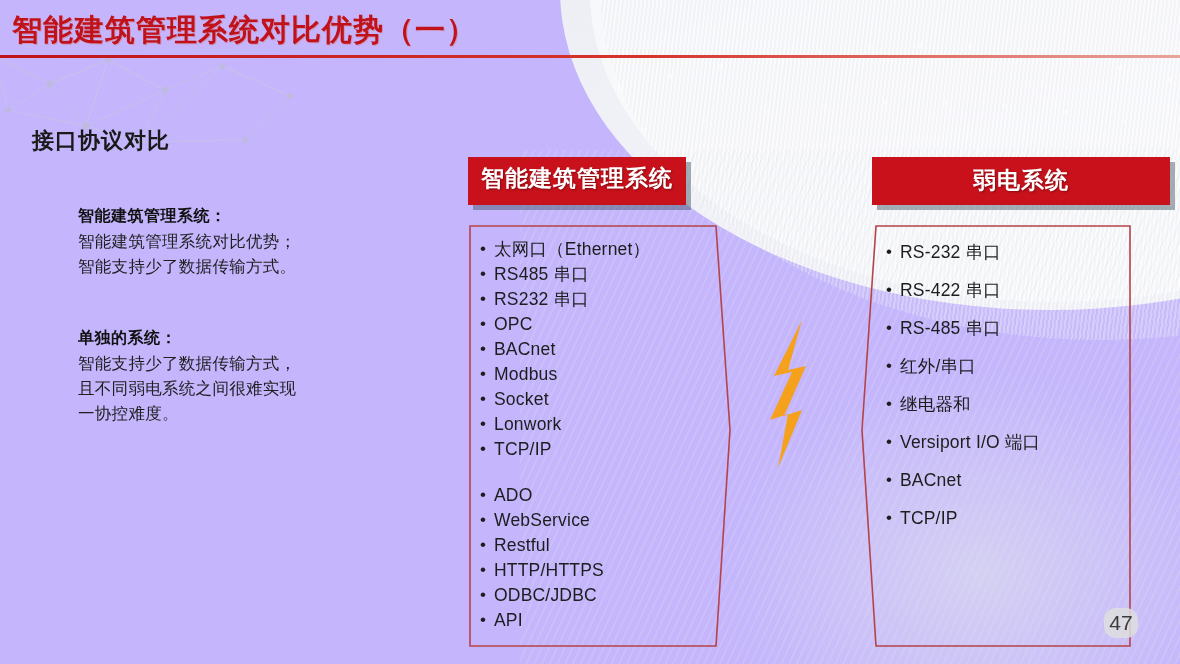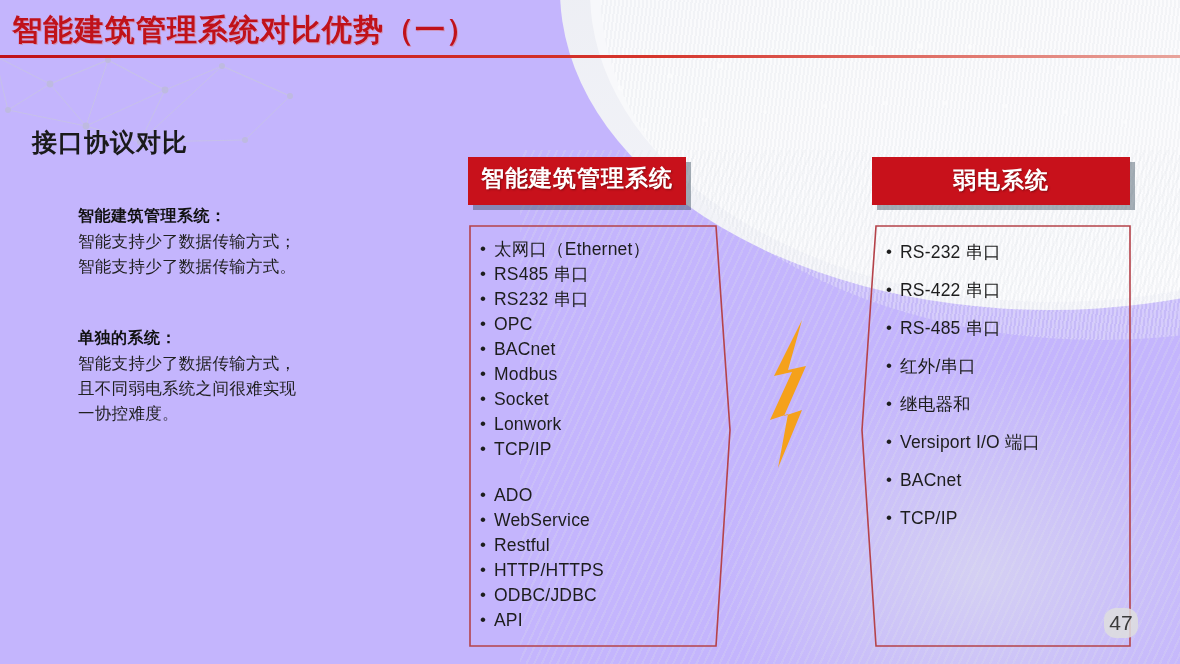--- a/index.html
+++ b/index.html
@@ -50,42 +50,42 @@
     text-shadow:1px 1px 0 rgba(230,90,60,.35);
   }
   .title-rule{
     position:absolute;left:0px;top:55px;width:1180px;height:3px;
     background:linear-gradient(90deg,#c0121a 0%,#d6352c 55%,#e8a49c 100%);
   }
 
   
   .section-heading{
     position:absolute;left:32px;top:126px;
-    font-size:25px;font-weight:bold;color:#1a1a1a;letter-spacing:1px;
+    font-size:22px;font-weight:bold;color:#1a1a1a;letter-spacing:1px;
   }
   .para{position:absolute;left:78px;color:#2b2b2b;}
   .para .lead{font-size:16px;font-weight:bold;color:#111;display:block;margin-bottom:2px;letter-spacing:.5px;}
   .para .body-line{font-size:16.5px;line-height:25px;display:block;color:#1f1f1f;letter-spacing:.3px;}
   #para-1{top:206px;}
   #para-2{top:328px;}
 
   
   .panel{position:absolute;}
   .cap{
     position:absolute;background:#c8111b;color:#ffffff;
     font-weight:bold;font-size:23px;letter-spacing:1px;
     display:flex;align-items:flex-start;justify-content:center;
     box-shadow:5px 5px 0 rgba(60,80,96,.45);
     text-shadow:1px 1px 2px rgba(0,0,0,.35);
     overflow:visible;
   }
   .cap-inner{padding-top:8px;line-height:31px;text-align:center;}
   #cap-left{left:468px;top:157px;width:218px;height:48px;font-family:Liberation Mono, monospace;}
   #cap-left .cap-inner{width:228px;}
-  #cap-right{left:872px;top:157px;width:258px;height:48px;}
+  #cap-right{left:872px;top:157px;width:298px;height:48px;}
 
   .body-shape{position:absolute;left:0;top:0;}
   .body-shape svg{display:block;}
   .items{position:absolute;}
   .item{
     font-size:17.5px;color:#1d1d1d;line-height:22px;
     display:flex;align-items:flex-start;
   }
   .item .dot{width:14px;flex:none;text-align:left;font-size:17px;line-height:22px;}
   .item .txt{letter-spacing:.2px;}
@@ -166,21 +166,21 @@
     </g>
   </svg>
 
   <div class="title">智能建筑管理系统对比优势（一）</div>
   <div class="title-rule"></div>
 
   <div class="section-heading">接口协议对比</div>
 
   <div class="para" id="para-1">
     <span class="lead">智能建筑管理系统：</span>
-    <span class="body-line">智能支持少了数据传输方式；</span>
+    <span class="body-line">智能建筑管理系统对比优势；</span>
     <span class="body-line">智能支持少了数据传输方式。</span>
   </div>
 
   <div class="para" id="para-2">
     <span class="lead">单独的系统：</span>
     <span class="body-line">智能支持少了数据传输方式，</span>
     <span class="body-line">且不同弱电系统之间很难实现</span>
     <span class="body-line">一协控难度。</span>
   </div>
 

